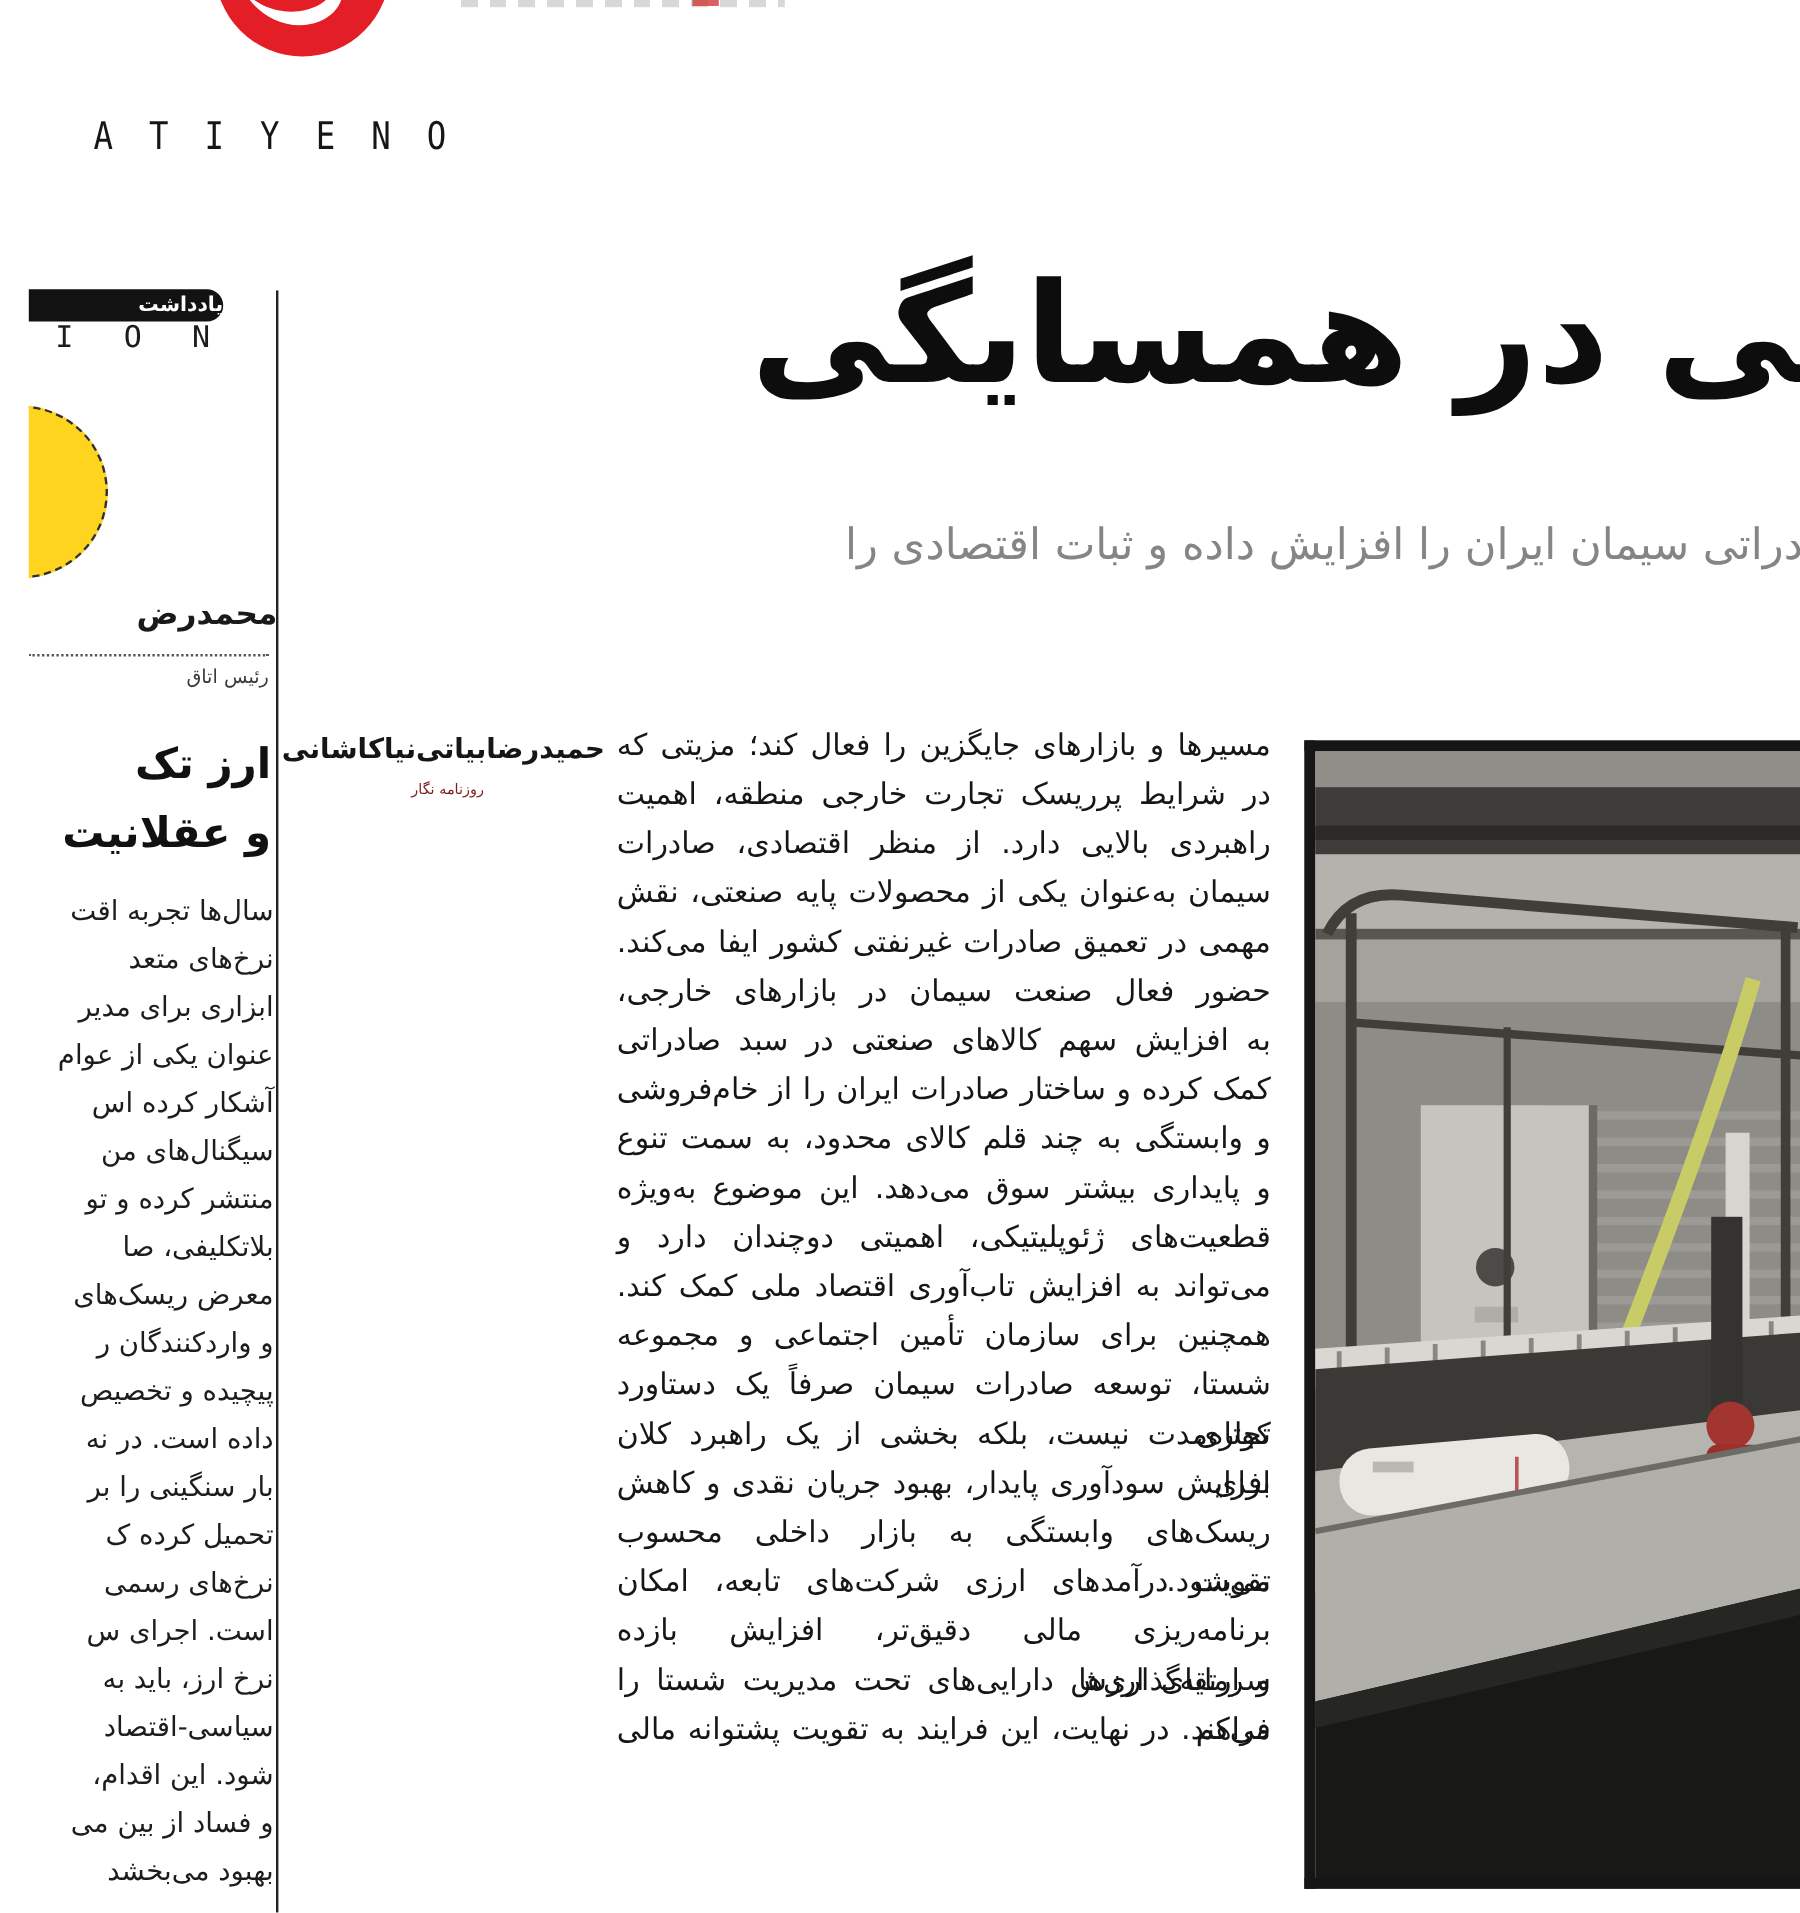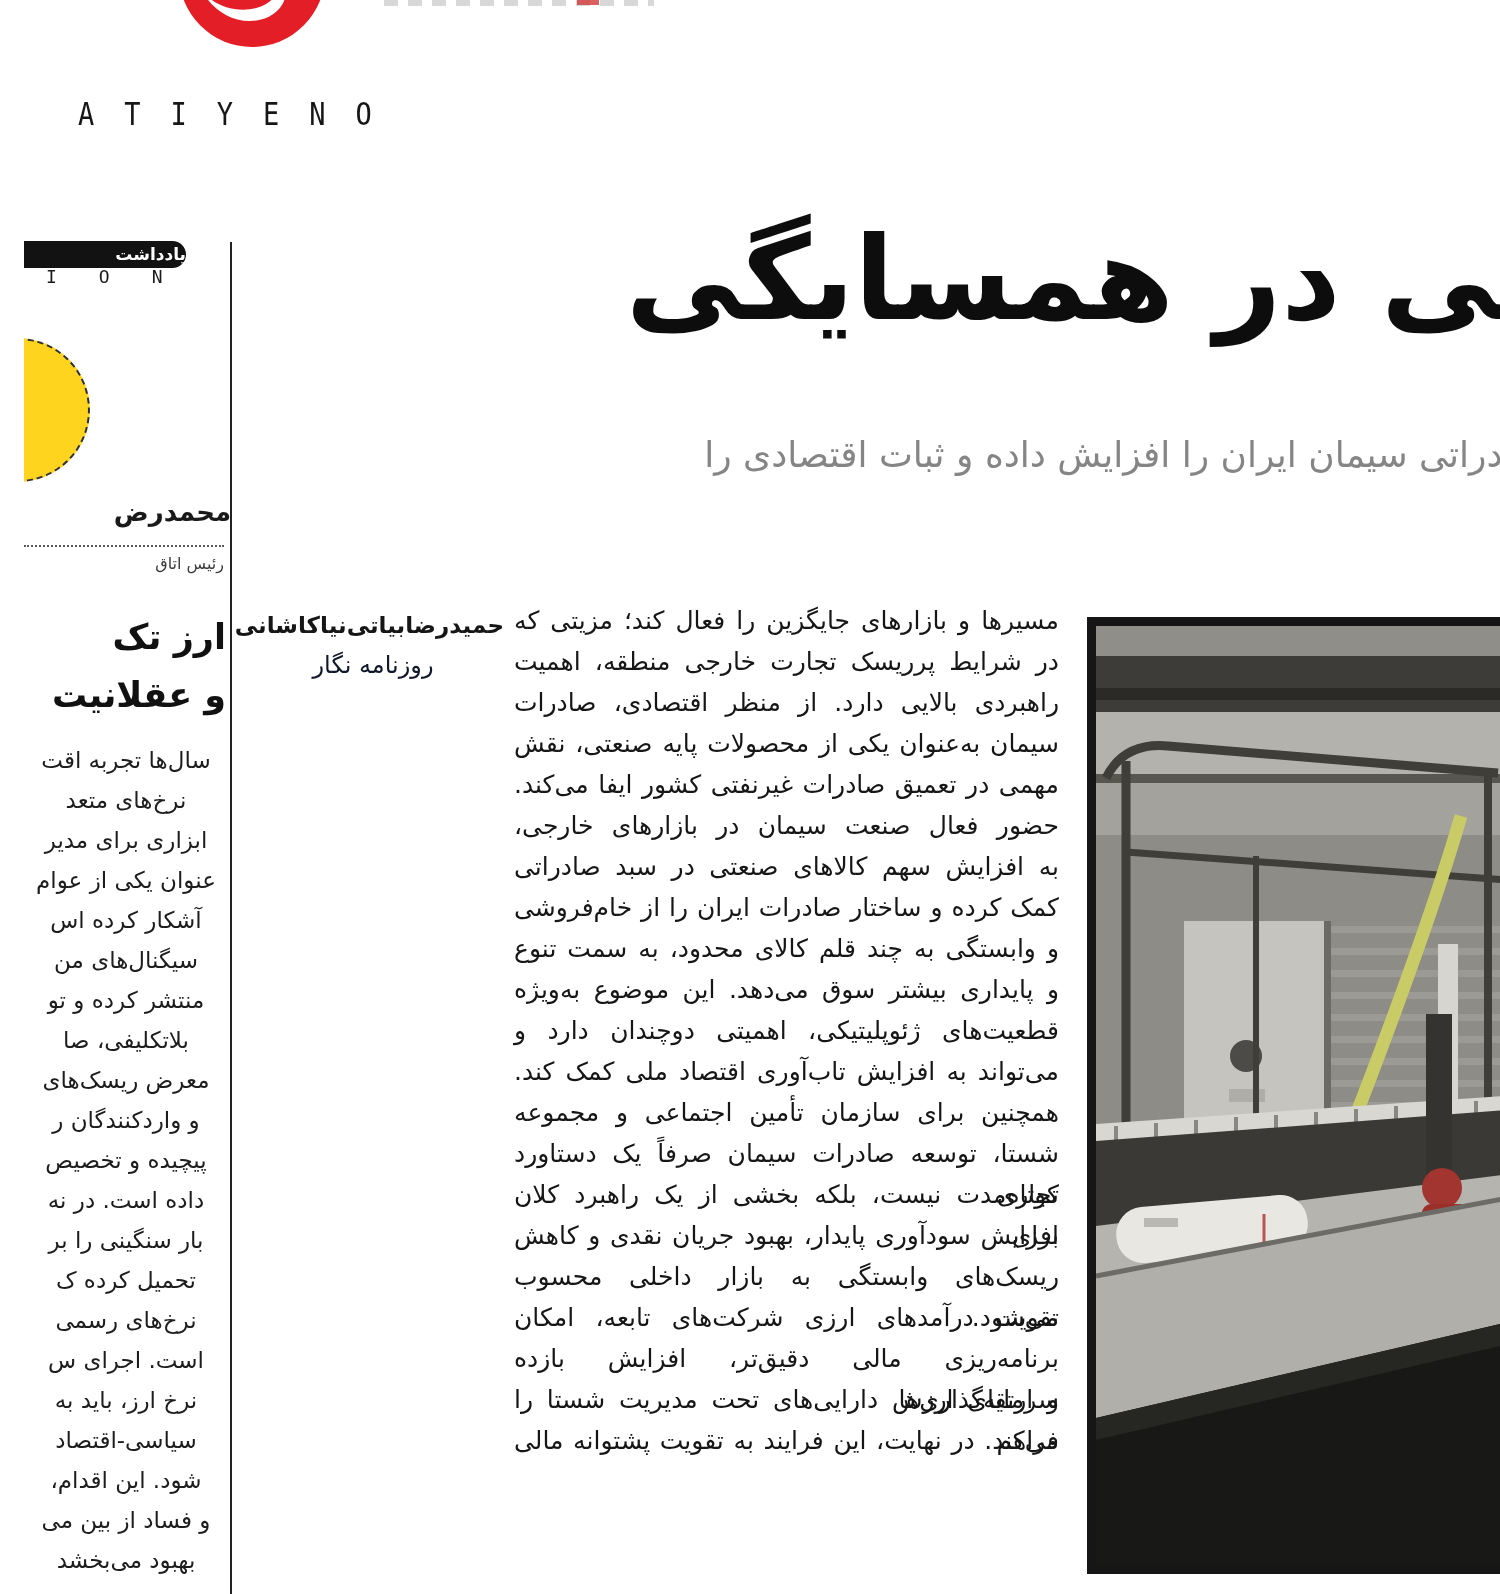--- a/index.html
+++ b/index.html
@@ -27,21 +27,21 @@
     background:#121212;border-radius:0 14px 14px 0;
     direction:rtl;text-align:right;
   }
   .section-pill span{
     display:inline-block;color:#ffffff;font-size:17px;font-weight:bold;
     line-height:27px;padding-left:12px;white-space:nowrap;
   }
   .section-en{
     position:absolute;left:22px;top:266px;
     font-family:"DejaVu Sans Mono","Liberation Mono",monospace;
-    font-size:18px;letter-spacing:42px;color:#1c1c1c;white-space:nowrap;
+    font-size:25px;letter-spacing:42px;color:#1c1c1c;white-space:nowrap;
   }
   .col-rule{position:absolute;left:206px;top:242px;width:2px;height:1352px;background:#222;}
   .author-circle{
     position:absolute;left:-78px;top:338px;width:140px;height:140px;border-radius:50%;
     background:#ffd41f;border:2px dashed #2f2f2f;
   }
   .author-name{
     position:absolute;left:2px;top:497px;width:205px;direction:rtl;text-align:right;
     font-weight:bold;font-size:26px;white-space:nowrap;
   }
@@ -51,35 +51,35 @@
     font-size:16px;color:#3a3a3a;white-space:nowrap;
   }
   .op-heading{
     position:absolute;left:0;top:608px;width:202px;direction:rtl;text-align:right;
     font-weight:bold;font-size:35px;line-height:58px;color:#111;white-space:nowrap;
   }
   .op-body{
     position:absolute;left:0;top:740px;width:204px;direction:rtl;text-align:right;
     font-size:23px;line-height:40px;color:#1d1d1d;
   }
-  .op-body div{white-space:nowrap;height:40px;text-align:center;}
+  .op-body div{white-space:nowrap;height:40px;}
   
   .headline{
     position:absolute;right:-18px;top:206px;direction:rtl;white-space:nowrap;
     font-weight:bold;font-size:116px;line-height:1.25;color:#0d0d0d;
     font-family:"DejaVu Sans","Liberation Sans",sans-serif;
   }
   .subheadline{
     position:absolute;right:-20px;top:434px;direction:rtl;white-space:nowrap;
     font-size:36px;color:#858585;font-weight:500;
   }
   
   .byline{position:absolute;left:218px;top:612px;width:262px;text-align:center;direction:rtl;}
   .byline .name{font-weight:bold;font-size:23px;color:#161616;white-space:nowrap;}
-  .byline .role{margin-top:13px;font-size:24px;color:#0f172a;}
+  .byline .role{margin-top:13px;font-size:12px;color:#7f1d1d;}
   
   .article{position:absolute;left:490px;top:600px;width:545px;direction:rtl;}
   .article .line{
     font-size:25px;line-height:41px;color:#161616;
     text-align:justify;text-align-last:justify;white-space:normal;height:41px;overflow:visible;
   }
   .sec-heading{
     margin:30px 0 18px 0;font-weight:bold;font-size:27px;color:#e2262a;text-align:right;
   }
   

